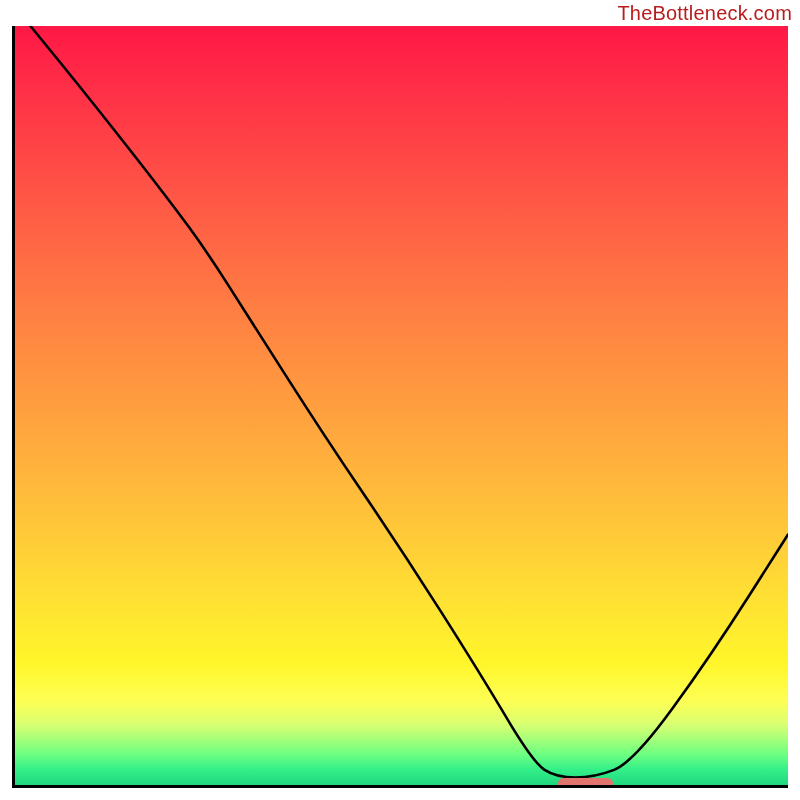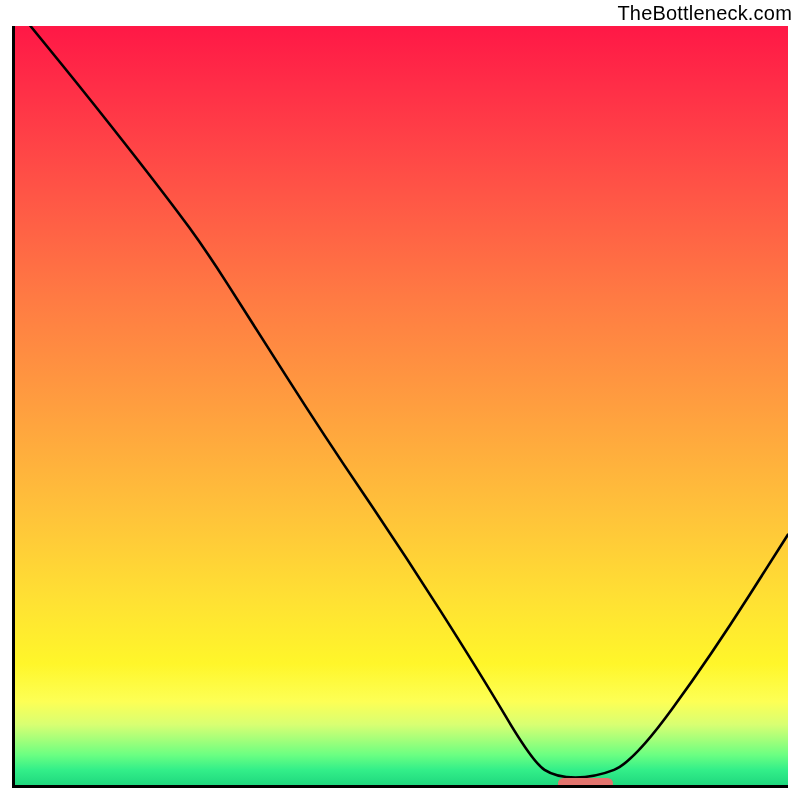--- a/index.html
+++ b/index.html
@@ -57,21 +57,21 @@
   .marker {
     position: absolute;
     height: 11px;
     border-radius: 6px;
     background: #e2746e;
   }
   .watermark {
     position: absolute;
     top: 2px;
     right: 8px;
-    color: #000000;
+    color: #b91c1c;
     font-size: 20px;
     letter-spacing: 0.2px;
     user-select: none;
   }
 </style>
 </head>
 <body>
 
 <div class="stage">
 

